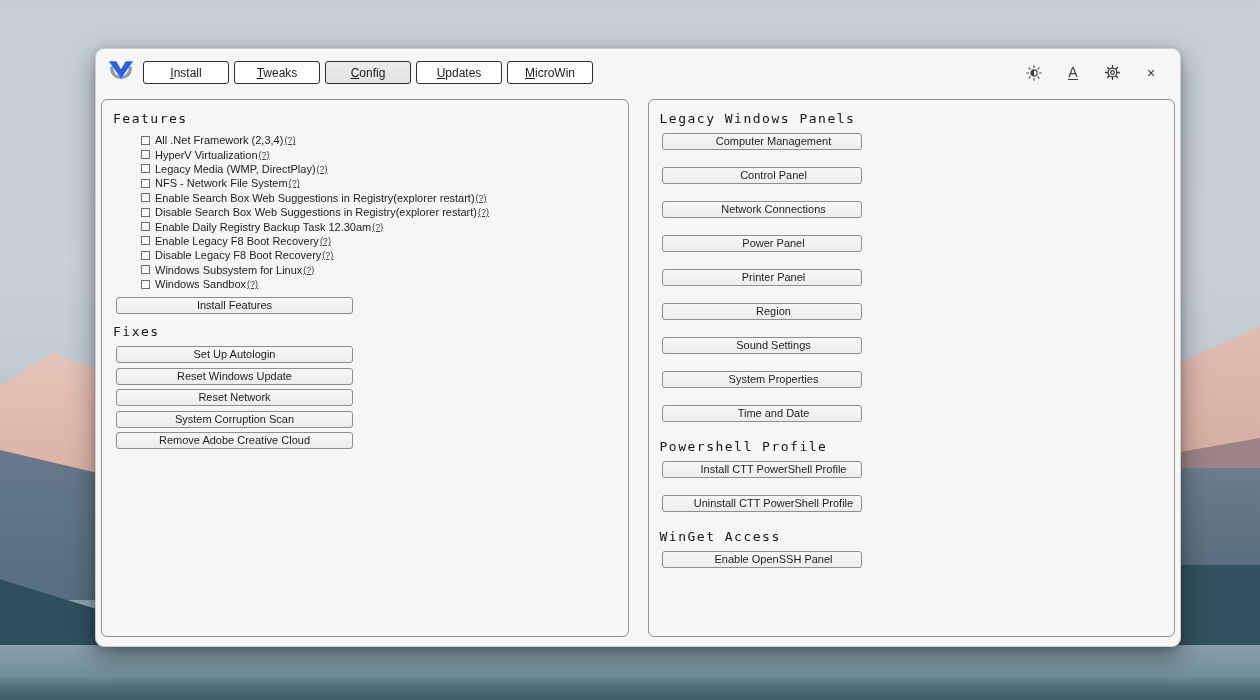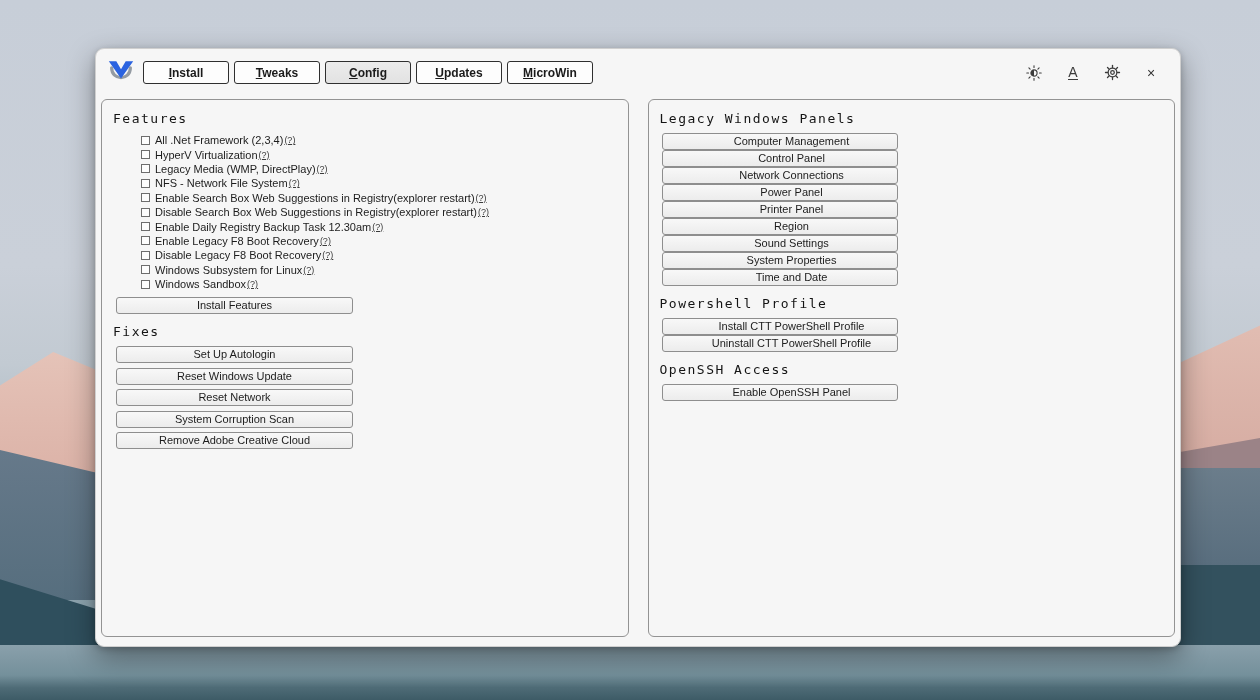--- a/index.html
+++ b/index.html
@@ -29,21 +29,21 @@
   .window { position:absolute; left:95px; top:48px; width:1086px; height:599px;
     background:#f6f6f6; border:1px solid #cfcfcf; border-radius:9px;
     box-shadow:0 10px 28px rgba(0,0,0,.38), 0 2px 6px rgba(0,0,0,.2);
     display:flex; flex-direction:column; }
 
   
   .titlebar { height:47px; display:flex; align-items:center; padding:0 14px 0 10px; }
   .logo { width:30px; height:27px; margin-right:7px; flex:0 0 auto; }
   .tabs { display:flex; gap:5px; }
   .tab { width:86px; height:23px; background:#fdfdfd; border:1.3px solid #2f2f2f; border-radius:3px;
-    font-family:"Liberation Sans",sans-serif; font-size:12px; font-weight:700; color:#1b1b1b;
+    font-family:"Liberation Sans",sans-serif; font-size:12px; font-weight:400; color:#1b1b1b;
     cursor:pointer; display:flex; align-items:center; justify-content:center; }
   .tab.active { background:linear-gradient(#ececec,#e2e2e2); }
   .tab-label { display:inline-block; }
   .tab-label::first-letter { text-decoration:underline; }
   .tb-spacer { flex:1; }
   .tb-icons { display:flex; align-items:center; gap:21px; padding-right:6px; }
   .tbi { background:none; border:none; cursor:pointer; padding:0; display:flex; align-items:center;
     justify-content:center; width:18px; height:18px; color:#3c3c3c; }
   .font-btn span { font-size:14px; font-weight:400; color:#3c3c3c; border-bottom:1.2px solid #3c3c3c; line-height:14px; }
   .close-btn span { font-size:14px; color:#333; }
@@ -61,21 +61,21 @@
   .feat-row { display:flex; align-items:center; height:14.4px; cursor:pointer; }
   .cb { width:9px; height:9px; border:1px solid #6d6d6d; background:#fdfdfd; margin-right:5px; flex:0 0 auto; }
   .feat-label { font-size:11px; color:#1c1c1c; white-space:nowrap; }
   .help { font-size:9px; color:#3a3a3a; text-decoration:underline; cursor:pointer; margin-left:1px; }
 
   
   .wbtn { display:block; width:237px; height:17px; margin:0 0 4.5px 4px;
     background:linear-gradient(#f8f8f8,#ececec); border:1px solid #8e8e8e; border-radius:3px;
     font-family:"Liberation Sans",sans-serif; font-size:11px; color:#1c1c1c; cursor:pointer; line-height:13px; }
   .wbtn.first { margin-top:6px; }
-  .panel-right .wbtn { width:236px; margin-left:3px; margin-bottom:0;padding-left:24px; }
+  .panel-right .wbtn { width:200px; margin-left:3px; margin-bottom:17px;padding-left:24px; }
 </style>
 </head>
 <body>
 
 <div class="wallpaper">
   <div class="wp-shape wp-pink-right"></div>
   <div class="wp-shape wp-mauve-right"></div>
   <div class="wp-shape wp-slate-right"></div>
   <div class="wp-shape wp-dark-right"></div>
   <div class="wp-shape wp-pink-left"></div>
@@ -236,18 +236,18 @@
       <button class="wbtn">Printer Panel</button>
       <button class="wbtn">Region</button>
       <button class="wbtn">Sound Settings</button>
       <button class="wbtn">System Properties</button>
       <button class="wbtn">Time and Date</button>
 
       <div class="sec-title mt">Powershell Profile</div>
       <button class="wbtn">Install CTT PowerShell Profile</button>
       <button class="wbtn">Uninstall CTT PowerShell Profile</button>
 
-      <div class="sec-title mt">OpenSSH Access</div>
+      <div class="sec-title mt">WinGet Access</div>
       <button class="wbtn">Enable OpenSSH Panel</button>
     </div>
 
   </div>
 </div>
 
 </body></html>

